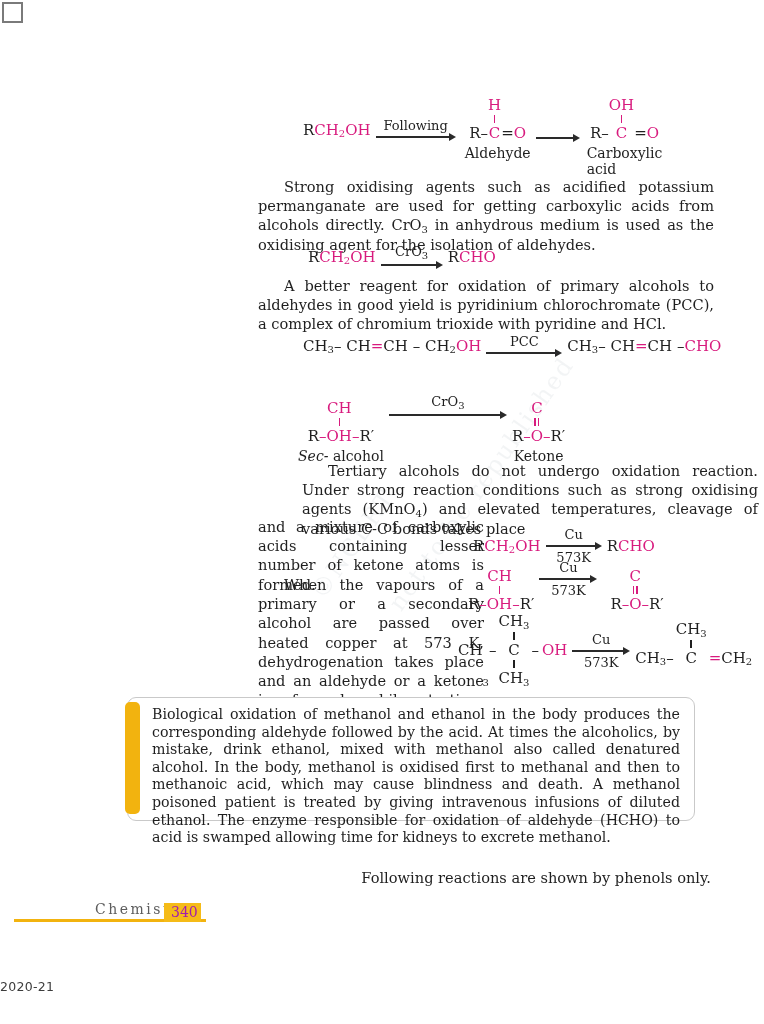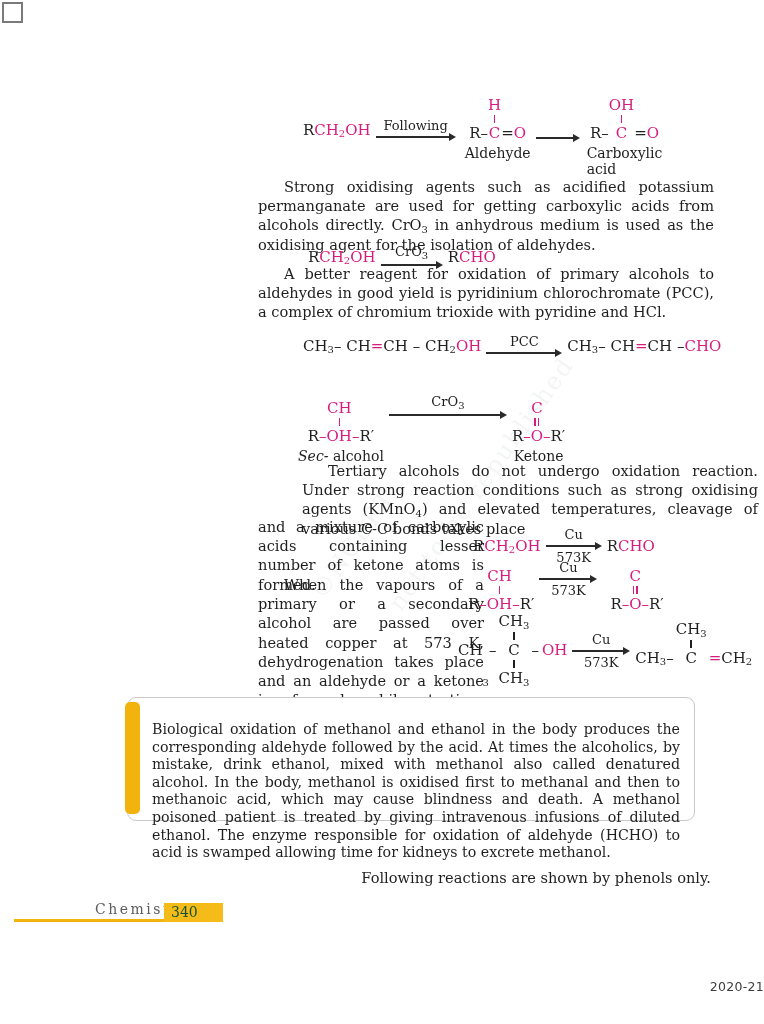--- a/index.html
+++ b/index.html
@@ -37,37 +37,37 @@
   .arr { display:inline-flex; flex-direction:column; align-items:center; margin:0 5px; }
   .arr .al { font-size:13px; line-height:15px; color:#1f1f1f; white-space:nowrap; }
   .arr .sh { display:flex; align-items:center; align-self:stretch; }
   .arr .ln { flex:1; height:1.5px; background:#2a2a2a; }
   .arr .hd { width:0; height:0; border-left:7px solid #2a2a2a; border-top:4px solid transparent; border-bottom:4px solid transparent; margin-left:-1px; }
 
   
   .info-box {
     left:127px; top:697px; width:568px; height:124px;
     border:1.3px solid #c9c9c9; border-radius:9px; background:#fff;
-    padding:23px 14px 10px 24px;
+    padding:8px 14px 10px 24px;
   }
   .info-box .para { font-size:14.2px; line-height:17.6px; }
   .ybar {
     position:absolute; left:-3px; top:4px; width:15px; height:112px;
     background:#f2b30f; border-radius:5px;
   }
 
   
   .sec-head { font-size:15px; font-weight:bold; color:#1b1b1b; }
   .sec-head .num { margin-right:14px; }
 
   
   .footer-rule { left:14px; top:919px; width:192px; height:2.5px; background:#f2b30f; }
   .footer-book { left:95px; top:901px; font-size:14px; letter-spacing:2.5px; color:#5d5d5d; }
-  .page-badge { left:164px; top:903px; background:#f5bb18; padding:1px 25px 2px 7px; font-size:14px; color:#14532d; }
-  .year { left:0; right:0; top:979px; text-align:right; font-family:"DejaVu Sans","Liberation Sans",sans-serif; font-size:12.5px; color:#3c3c3c; letter-spacing:0.3px; }
+  .page-badge { left:164px; top:903px; background:#f5bb18; padding:1px 3px 2px 7px; font-size:14px; color:#a21caf; }
+  .year { left:0; right:0; top:979px; text-align:left; font-family:"DejaVu Sans","Liberation Sans",sans-serif; font-size:12.5px; color:#3c3c3c; letter-spacing:0.3px; }
 
   
   .wm { position:absolute; color:#6a7a88; opacity:0.08; font-size:24px; letter-spacing:2px;
         transform:rotate(-55deg); white-space:nowrap; pointer-events:none; }
 </style>
 </head>
 <body>
 
 <div class="page">
 
@@ -140,21 +140,21 @@
           <span class="ln"></span>
           <span class="hd"></span>
         </span>
     </span>
     <span class="formula">
       <span>R</span>
         <span class="pk">CHO</span>
     </span>
   </div>
 
-  <p class="abs para indent" style="left:258px; top:264px; width:456px;"><span>A better reagent for oxidation of primary alcohols to aldehydes in good yield is pyridinium chlorochromate (PCC), a complex of chromium trioxide with pyridine and HCl.</span></p>
+  <p class="abs para indent" style="left:258px; top:276px; width:456px;"><span>A better reagent for oxidation of primary alcohols to aldehydes in good yield is pyridinium chlorochromate (PCC), a complex of chromium trioxide with pyridine and HCl.</span></p>
 
   <div class="abs rxn center" style="left:303px; top:334px;">
     <span class="formula">
       <span>CH</span>
         <span class="sb">3</span>
         <span> – CH </span>
         <span class="pk">=</span>
         <span> CH – CH</span>
         <span class="sb">2</span>
         <span class="pk">OH</span>

